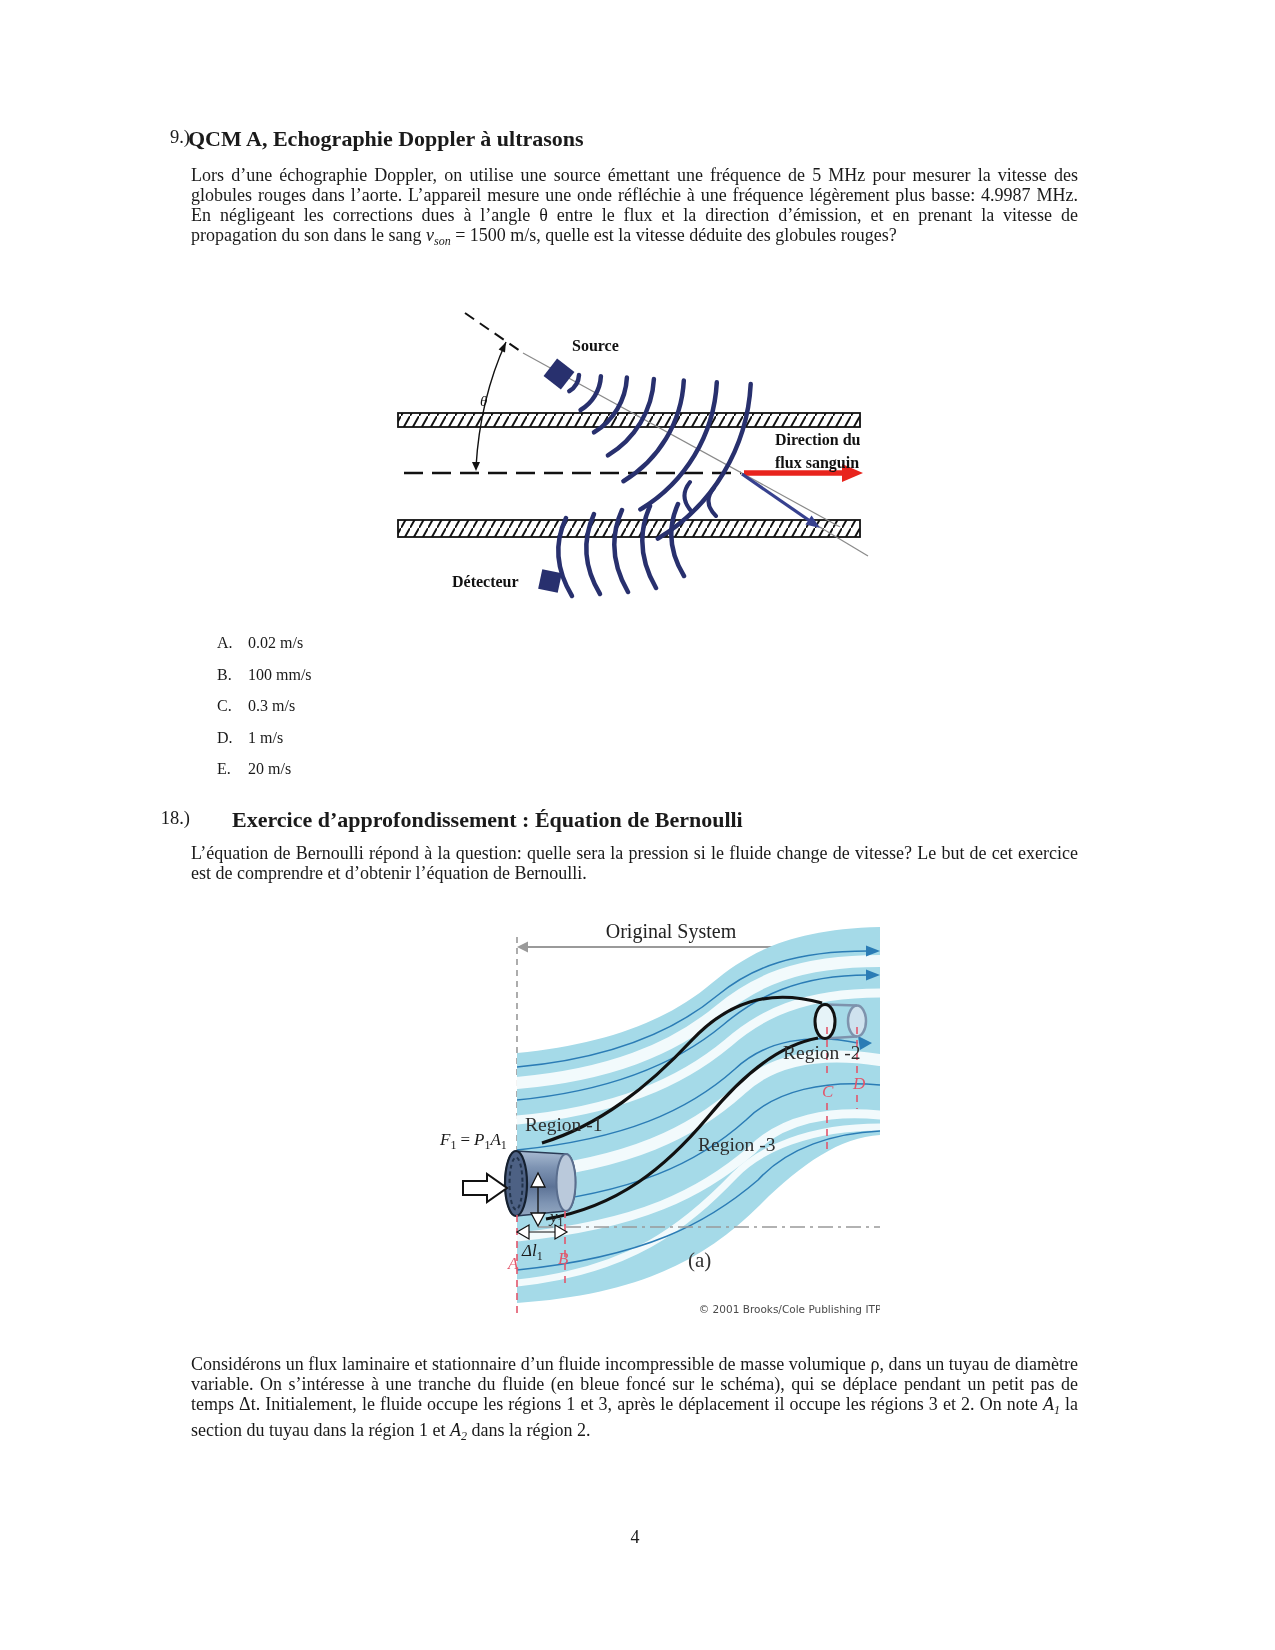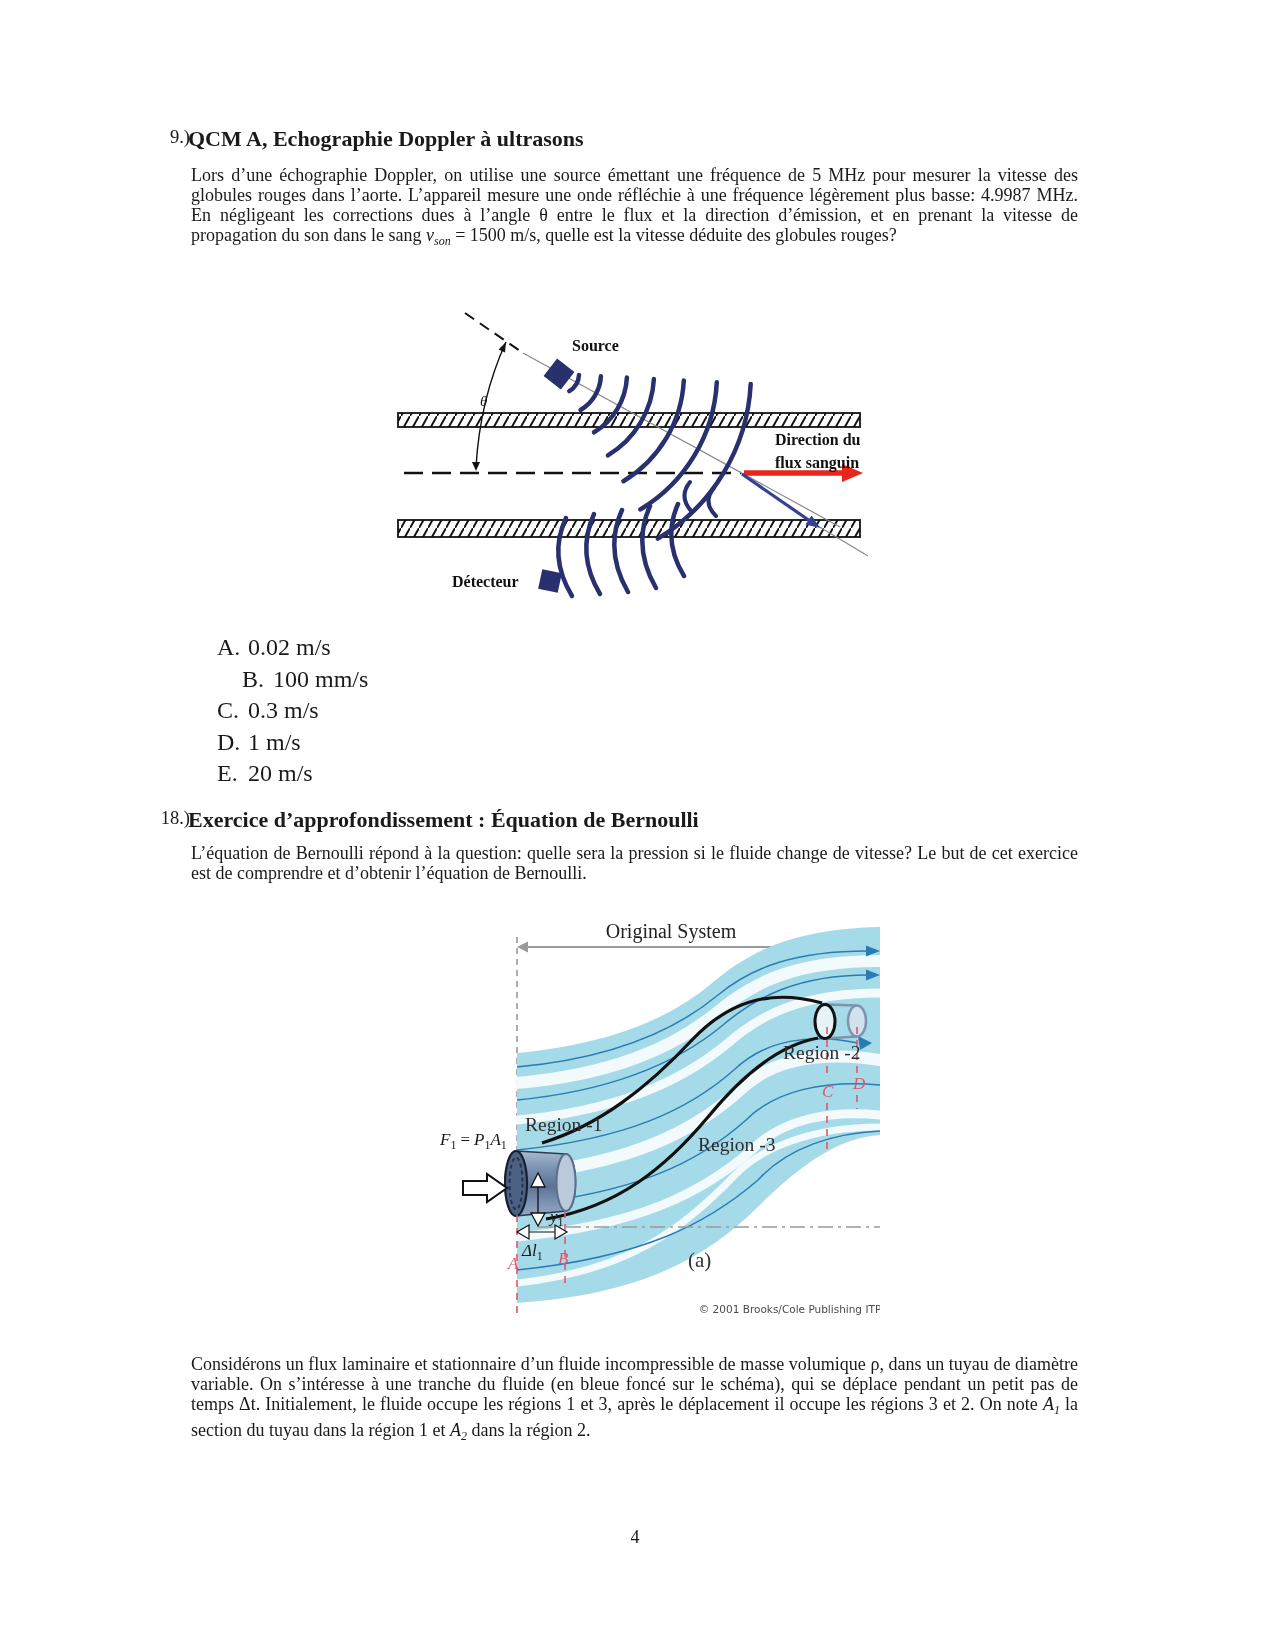--- a/index.html
+++ b/index.html
@@ -4,21 +4,21 @@
 <style>
   html,body{margin:0;padding:0;}
   body{width:1275px;height:1650px;background:#ffffff;position:relative;
        font-family:"Liberation Serif", serif;color:#1a1a1a;overflow:hidden;}
   .abs{position:absolute;}
   .num-label{font-size:18.5px;text-align:right;}
   .head-title{font-size:22px;font-weight:bold;white-space:nowrap;}
   .body-text{font-size:18px;line-height:20px;text-align:justify;width:887px;left:191px;}
   .mvar{font-style:italic;}
   .msub{font-size:12px;vertical-align:-4px;font-style:italic;}
-  .option-row{left:217px;font-size:24px;}
+  .option-row{left:217px;font-size:16px;}
   .opt-label{display:inline-block;width:31px;}
   .page-num{left:192px;width:886px;text-align:center;font-size:18px;}
   svg text{font-family:"Liberation Serif", serif;}
   .fig-bold{font-weight:bold;font-size:16px;fill:#111;}
   .bern-label{font-size:19.5px;fill:#2e2e2e;}
   .pink-label{font-size:17px;font-style:italic;fill:#e2566b;}
   .credit{font-family:"DejaVu Sans", sans-serif;font-size:10.5px;fill:#4a4a4a;}
 </style>
 </head>
 <body>
@@ -91,27 +91,27 @@
     <polygon points="428,224 419.6,211.5 413.4,220.5" fill="#37418f"></polygon>
   </g>
 
   <text x="180" y="47" class="fig-bold">Source</text>
   <text x="60" y="283" class="fig-bold">Détecteur</text>
   <text x="383" y="141" class="fig-bold">Direction du</text>
   <text x="383" y="164" class="fig-bold">flux sanguin</text>
 </svg>
 
 <div class="abs option-row" style="top:634px;"><span class="opt-label">A.</span><span>0.02 m/s</span></div>
-<div class="abs option-row" style="top:666px;margin-left:25px;"><span class="opt-label">B.</span><span>100 mm/s</span></div>
+<div class="abs option-row" style="top:666px;"><span class="opt-label">B.</span><span>100 mm/s</span></div>
 <div class="abs option-row" style="top:697px;"><span class="opt-label">C.</span><span>0.3 m/s</span></div>
 <div class="abs option-row" style="top:729px;"><span class="opt-label">D.</span><span>1 m/s</span></div>
 <div class="abs option-row" style="top:760px;"><span class="opt-label">E.</span><span>20 m/s</span></div>
 
 <div class="abs num-label" style="left:142px;top:808px;width:48px;">18.)</div>
-<div class="abs head-title" style="left:188px;top:807px;">Exercice d’approfondissement : Équation de Bernoulli</div>
+<div class="abs head-title" style="left:188px;top:807px;padding-left:44px;">Exercice d’approfondissement : Équation de Bernoulli</div>
 
 <div class="abs body-text" style="top:843px;">L’équation de Bernoulli répond à la question: quelle sera la pression si le fluide change de vitesse? Le but de cet exercice est de comprendre et d’obtenir l’équation de Bernoulli.</div>
 
 <svg class="abs" style="left:430px;top:875px;" width="450" height="450" viewBox="0 0 450 450">
   <defs>
     <linearGradient id="cylGrad" x1="0" y1="276" x2="0" y2="341" gradientUnits="userSpaceOnUse">
       <stop offset="0" stop-color="#a9bbd2"></stop>
       <stop offset="0.25" stop-color="#7e94b3"></stop>
       <stop offset="0.55" stop-color="#5d7396"></stop>
       <stop offset="0.8" stop-color="#7e94b3"></stop>

